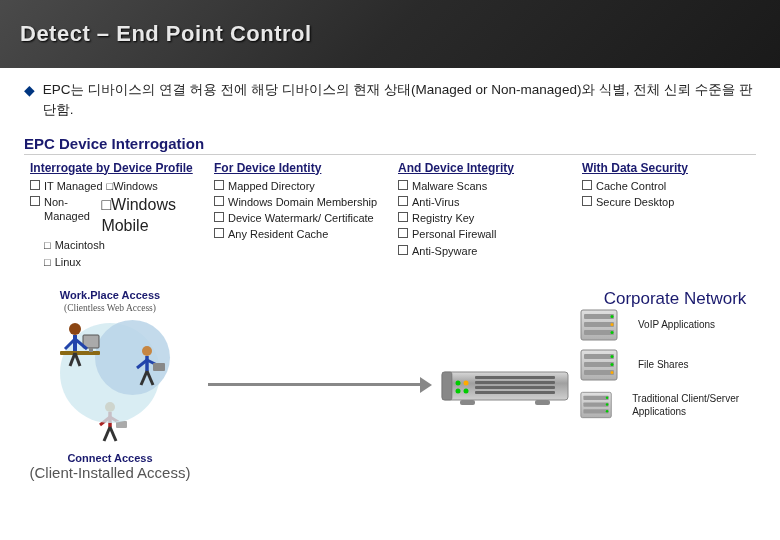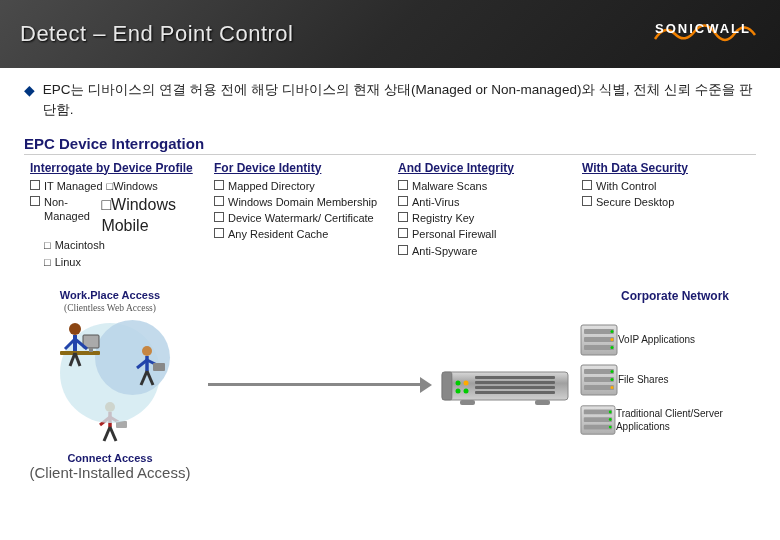--- a/index.html
+++ b/index.html
@@ -26,21 +26,21 @@
       padding: 14px 20px 14px 20px;
       display: flex;
       justify-content: space-between;
       align-items: center;
       min-height: 68px;
     }
 
     .header-title {
       color: #e8e8e8;
       font-size: 22px;
-      font-weight: normal;
+      font-weight: bold;
       letter-spacing: 0.5px;
       text-shadow: 1px 1px 2px #000;
     }
 
     
     .content {
       padding: 12px 24px 8px 24px;
     }
 
     .bullet-section {
@@ -237,32 +237,32 @@
     
     .corporate-section {
       display: flex;
       flex-direction: column;
       padding-left: 10px;
       width: 200px;
       flex-shrink: 0;
     }
 
     .corporate-title {
-      font-size: 12px;
-      font-weight: bold;
+      font-size: 17px;
+      font-weight: normal;
       color: #1a1a6e;
-      margin-bottom: 21px;
+      margin-bottom: 0;
       text-align: center;
     }
 
     .network-item {
       display: flex;
       align-items: center;
       margin-bottom: 8px;
-      gap: 0;
+      gap: 20px;
     }
 
     .network-label {
       font-size: 10px;
       color: #222;
       line-height: 1.3;
     }
 
     
     .sonic-logo {
@@ -271,27 +271,20 @@
       align-items: flex-end;
     }
   </style>
 </head>
 <body>
 
 <div class="slide">
 
   <div class="header">
     <h1 class="header-title">Detect – End Point Control</h1>
-    <div class="sonic-logo">
-      <svg width="110" height="30" viewBox="0 0 110 30">
-
-        <path d="M5,20 Q15,5 25,15 Q35,25 45,12 Q55,0 65,14 Q75,28 85,14 Q95,2 105,16" fill="none" stroke="#f08000" stroke-width="2.5"></path>
-        <text x="5" y="14" fill="white" font-size="13" font-weight="900" letter-spacing="2" font-family="Arial">SONICWALL</text>
-      </svg>
-    </div>
   </div>
 
   <div class="content">
 
     <div class="bullet-section">
       <span class="bullet-diamond">◆</span>
       <span class="bullet-text">EPC는 디바이스의 연결 허용 전에 해당 디바이스의 현재 상태(Managed or Non-managed)와 식별, 전체 신뢰 수준을 판단함.</span>
     </div>
 
     <div class="epc-title">EPC Device Interrogation</div>
@@ -359,21 +352,21 @@
         <div class="col-item">
           <span class="checkbox-icon"></span>
           <span>Anti-Spyware</span>
         </div>
       </div>
 
       <div class="col">
         <div class="col-header">With Data Security</div>
         <div class="col-item">
           <span class="checkbox-icon"></span>
-          <span>With Control</span>
+          <span>Cache Control</span>
         </div>
         <div class="col-item">
           <span class="checkbox-icon"></span>
           <span>Secure Desktop</span>
         </div>
       </div>
 
     </div>
   </div>
 

